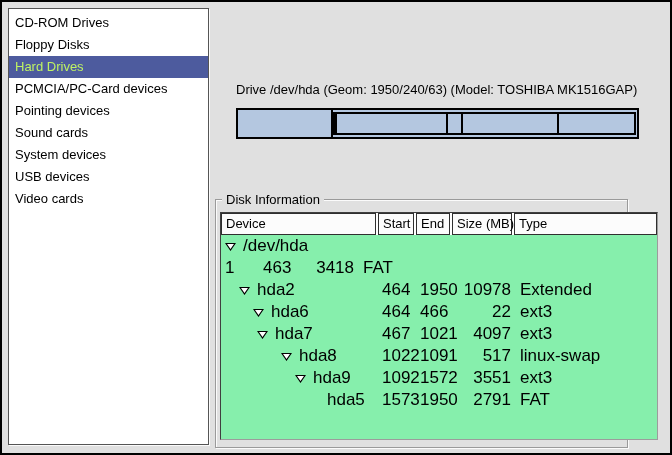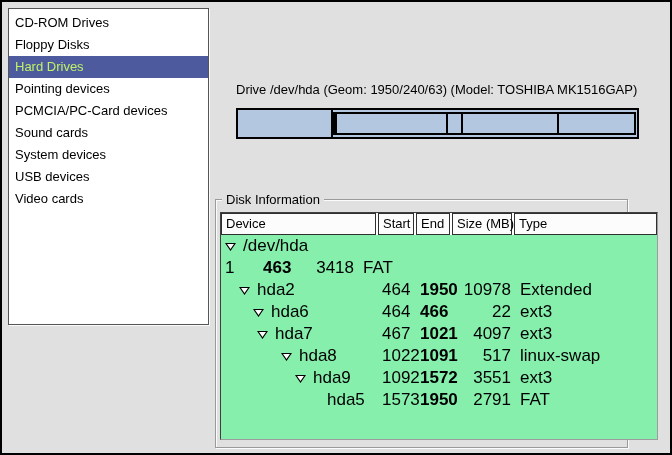--- a/index.html
+++ b/index.html
@@ -8,21 +8,21 @@
     width:672px; height:455px; position:relative;
     background:#e0e0e0;
     border:2px solid #000;
     font-family:"Liberation Sans", sans-serif;
     color:#000;
     overflow:hidden;
   }
 
   
   .sidebar {
-    position:absolute; left:6px; top:6px; width:201px; height:317px;
+    position:absolute; left:6px; top:6px; width:201px; height:437px;
     background:#fff;
     border:1px solid #555;
     box-shadow:1px 1px 0 #fbfbfb;
     padding-top:3px;
   }
   .side-item {
     height:22px; line-height:22px; padding-left:6px;
     font-size:13px; white-space:nowrap; cursor:default;
   }
   .side-item.selected { background:#4d5b9e; color:#bef264; }
@@ -76,21 +76,21 @@
   }
   .th-device { width:155px; }
   .th-start  { width:36px;  }
   .th-end    { width:34px;  }
   .th-size   { width:60px;  }
   .th-type   { flex:1; margin-right:0; }
 
   .row { display:flex; height:22px; line-height:22px; font-size:17px; }
   .c-dev  { width:157px; display:flex; align-items:center; white-space:nowrap; }
   .c-start{ width:38px; padding-left:4px; }
-  .c-end  { width:36px; padding-left:4px;font-weight:bold; }
+  .c-end  { width:36px; padding-left:4px; }
   .c-size { width:62px; text-align:right; padding-right:3px; }
   .c-type { flex:1; padding-left:6px; white-space:nowrap; }
 
   .lvl-0 .c-dev { padding-left:4px;  }
   .lvl-1 .c-dev { padding-left:18px; }
   .lvl-2 .c-dev { padding-left:32px; }
   .lvl-3 .c-dev { padding-left:36px; }
   .lvl-4 .c-dev { padding-left:60px; }
   .lvl-5 .c-dev { padding-left:74px; }
   .lvl-6 .c-dev { padding-left:88px; }
@@ -98,22 +98,22 @@
   .expander, .expander-spacer { flex:0 0 18px; display:inline-flex; align-items:center; }
   .expander svg { display:block; }
 </style>
 </head>
 <body>
 
 <div class="sidebar">
   <div class="side-item">CD-ROM Drives</div>
   <div class="side-item">Floppy Disks</div>
   <div class="side-item selected">Hard Drives</div>
+  <div class="side-item">PCMCIA/PC-Card devices</div>
   <div class="side-item">Pointing devices</div>
-  <div class="side-item">PCMCIA/PC-Card devices</div>
   <div class="side-item">Sound cards</div>
   <div class="side-item">System devices</div>
   <div class="side-item">USB devices</div>
   <div class="side-item">Video cards</div>
 </div>
 
 <div class="drive-title">Drive /dev/hda (Geom: 1950/240/63) (Model: TOSHIBA MK1516GAP)</div>
 <div class="drive-bar">
     <div class="bar-primary" style="left: 0%; width: 23.7436%;"></div>
     <div class="bar-extended" style="left: 23.7436%;">

